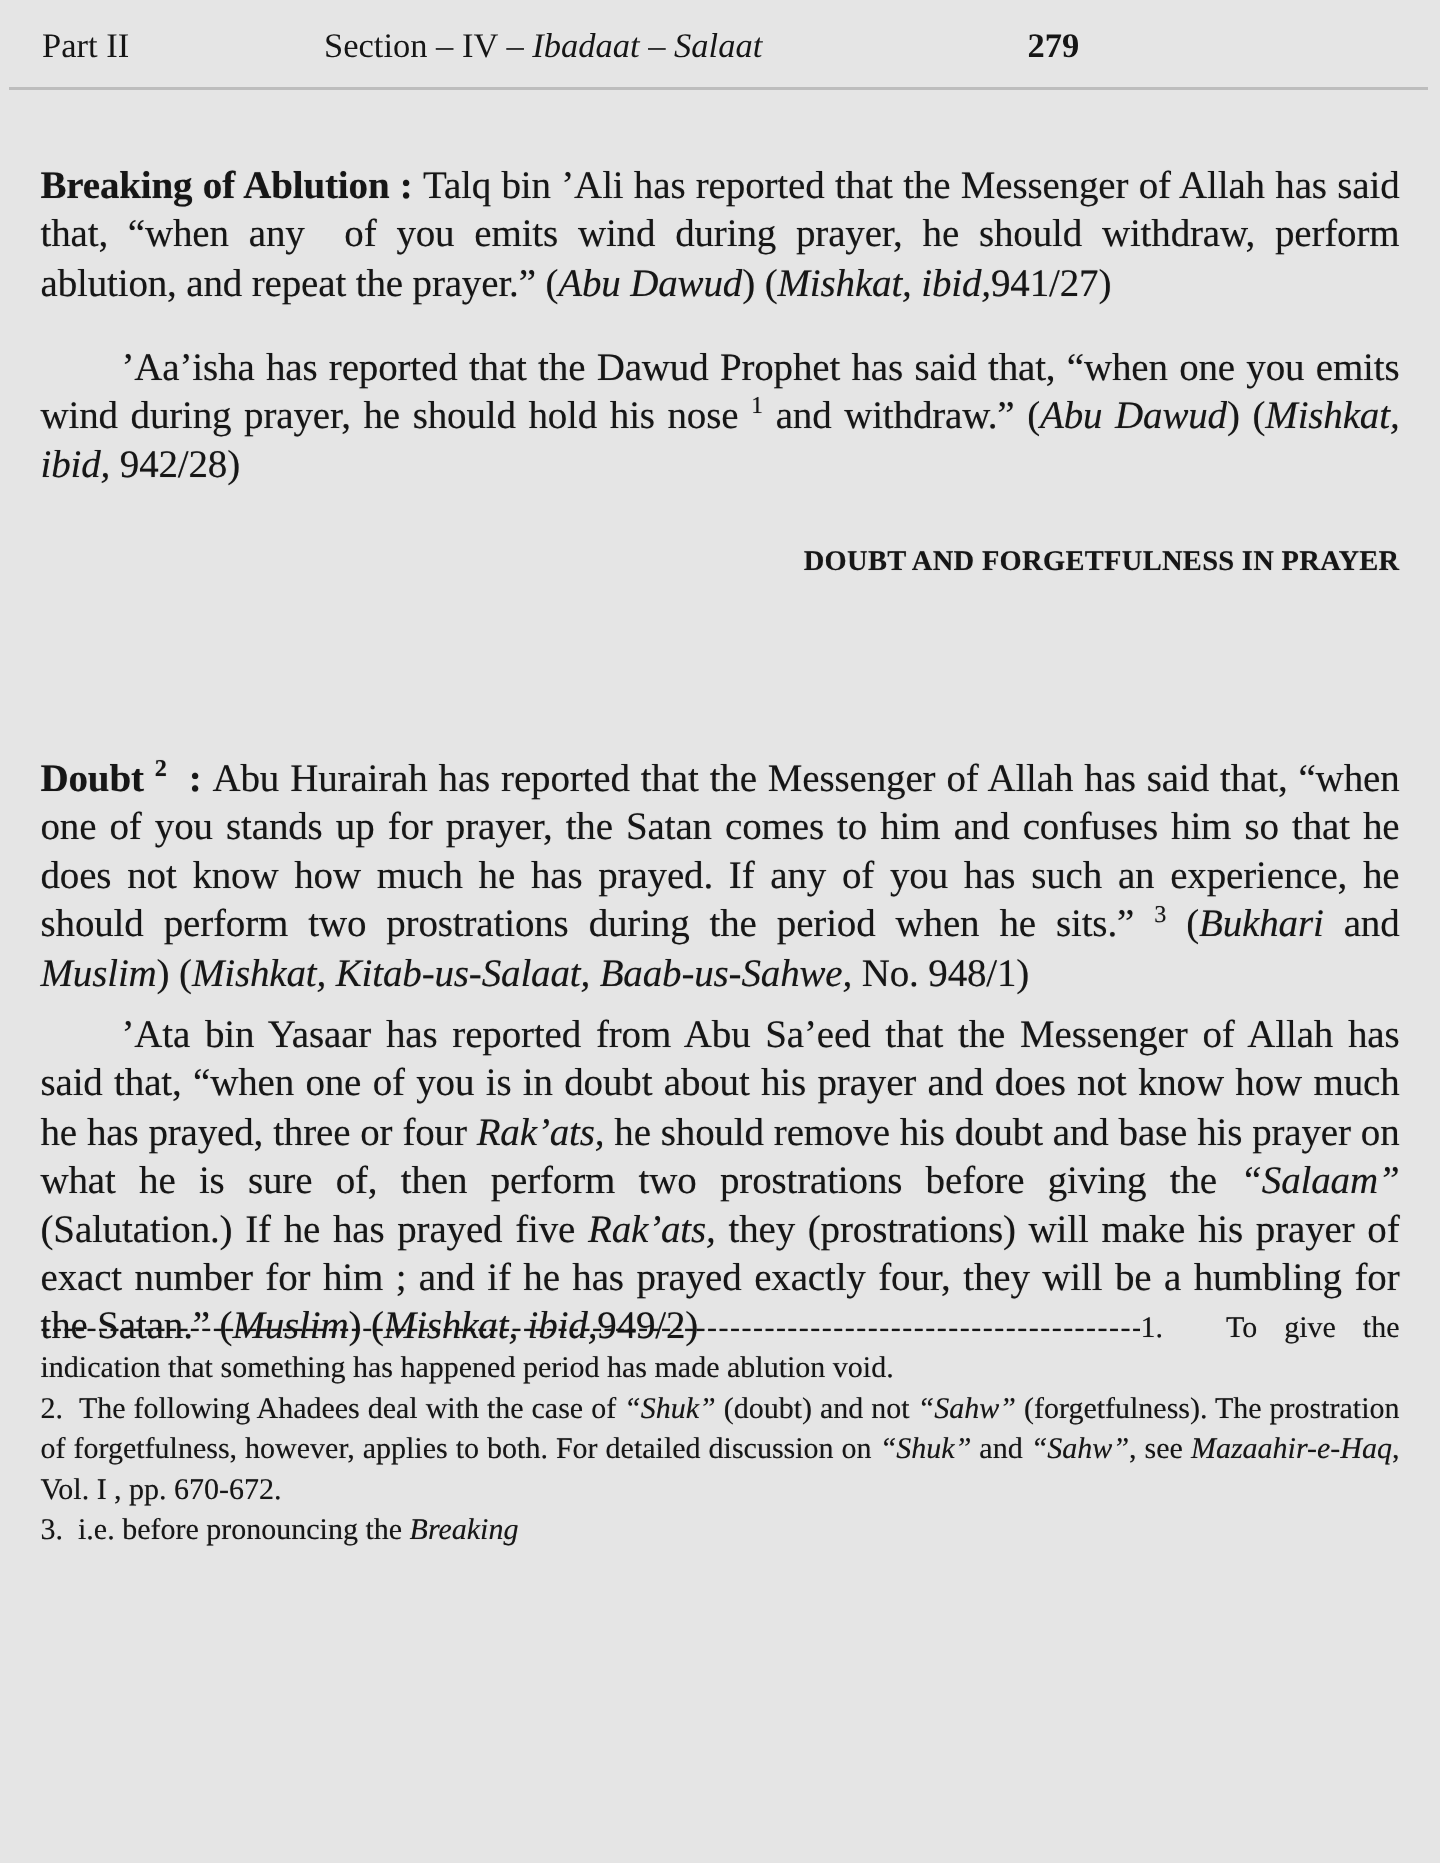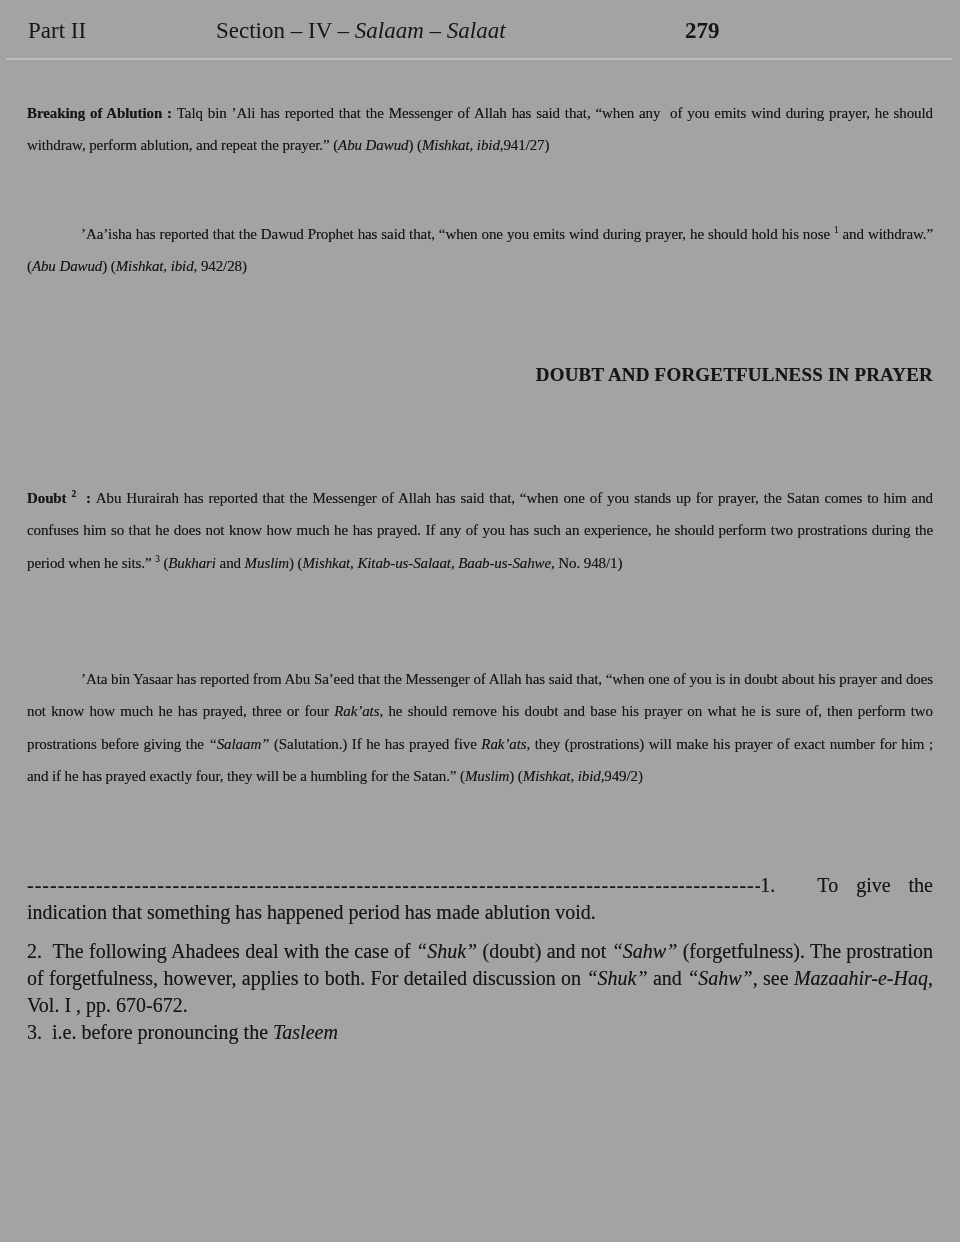--- a/index.html
+++ b/index.html
@@ -6,70 +6,70 @@
   body{
     width:960px;height:1242px;
     background:#ffffff;
     font-family:"Liberation Serif","DejaVu Serif",serif;
     color:#161616;
     position:relative;
     overflow:hidden;
   }
   .page{
     position:absolute;inset:0;
-    background:#a3a3a3;
+    background:#e5e5e5;
   }
   
   .header{position:absolute;top:18px;left:0;width:960px;height:34px;font-size:23px;}
   .hdr-part{position:absolute;left:28px;top:0;}
   .hdr-section{position:absolute;left:216px;top:0;}
   .hdr-page{position:absolute;left:685px;top:0;font-weight:bold;}
   .hdr-rule{position:absolute;top:58px;left:6px;right:8px;height:2px;background:#bdbdbd;}
   
   .para{
     position:absolute;left:27px;width:906px;
-    font-size:15px;line-height:32.4px;
+    font-size:26px;line-height:32.4px;
     text-align:justify;
     letter-spacing:-0.1px;
     text-shadow:0 0 0.6px rgba(0,0,0,0.45);
   }
   .indent{text-indent:54px;}
   .p1{top:82px;}
   .p2{top:203px;}
-  .p3{top:458px;margin-top:24px;}
+  .p3{top:479px;margin-top:24px;}
   .p4{top:648px;}
   .section-heading{
     position:absolute;left:27px;width:906px;top:364px;
     font-size:19px;font-weight:bold;text-align:right;
     letter-spacing:0.2px;
     text-shadow:0 0 0.6px rgba(0,0,0,0.45);
   }
   .b{font-weight:bold;}
   .i{font-style:italic;}
   .sup{font-size:0.62em;vertical-align:super;line-height:0;}
   
   .footnotes{
     position:absolute;left:27px;width:906px;top:872px;
     font-size:20px;line-height:27px;
     text-shadow:0 0 0.5px rgba(0,0,0,0.45);
   }
   .fn-line1{display:flex;align-items:baseline;}
   .fn-dashes{flex:1 1 auto;overflow:hidden;white-space:nowrap;letter-spacing:1px;}
   .fn1-first{margin-left:42px;word-spacing:13px;white-space:nowrap;text-align:right;}
   .fn-para{text-align:justify;}
-  .fn2{margin-top:12px;}
+  .fn2{margin-top:0;}
 </style>
 </head>
 <body>
 
 <div class="page">
 
   <div class="header">
     <span class="hdr-part">Part II</span>
-    <span class="hdr-section"><span>Section – IV – </span><span class="i">Salaam – Salaat</span></span>
+    <span class="hdr-section"><span>Section – IV – </span><span class="i">Ibadaat – Salaat</span></span>
     <span class="hdr-page">279</span>
   </div>
   <div class="hdr-rule"></div>
 
   <p class="para p1"><span class="b">Breaking of Ablution : </span><span>Talq bin ’Ali has reported that the Messenger of Allah has said that, “when any &nbsp;of you emits wind during prayer, he should withdraw, perform ablution, and repeat the prayer.” (</span><span class="i">Abu Dawud</span><span>) (</span><span class="i">Mishkat, ibid,</span><span>941/27)</span></p>
 
   <p class="para p2 indent"><span>’Aa’isha has reported that the Dawud Prophet has said that, “when one you emits wind during prayer, he should hold his nose </span><span class="sup">1</span><span> and withdraw.” (</span><span class="i">Abu Dawud</span><span>) (</span><span class="i">Mishkat, ibid,</span><span> 942/28)</span></p>
 
   <div class="section-heading">DOUBT AND FORGETFULNESS IN PRAYER</div>
 
@@ -78,16 +78,16 @@
   <p class="para p4 indent"><span>’Ata bin Yasaar has reported from Abu Sa’eed that the Messenger of Allah has said that, “when one of you is in doubt about his prayer and does not know how much he has prayed, three or four </span><span class="i">Rak’ats,</span><span> he should remove his doubt and base his prayer on what he is sure of, then perform two prostrations before giving the </span><span class="i">“Salaam”</span><span> (Salutation.) If he has prayed five </span><span class="i">Rak’ats,</span><span> they (prostrations) will make his prayer of exact number for him ; and if he has prayed exactly four, they will be a humbling for the Satan.” (</span><span class="i">Muslim</span><span>) (</span><span class="i">Mishkat, ibid,</span><span>949/2)</span></p>
 
   <div class="footnotes">
     <div class="fn-line1">
       <span class="fn-dashes">--------------------------------------------------------------------------------------------------------------</span>
       <span>1.</span>
       <span class="fn1-first">To give the</span>
     </div>
     <div>indication that something has happened period has made ablution void.</div>
     <div class="fn-para fn2"><span>2. &nbsp;The following Ahadees deal with the case of </span><span class="i">“Shuk”</span><span> (doubt) and not </span><span class="i">“Sahw”</span><span> (forgetfulness). The prostration of forgetfulness, however, applies to both. For detailed discussion on </span><span class="i">“Shuk”</span><span> and </span><span class="i">“Sahw”</span><span>, see </span><span class="i">Mazaahir-e-Haq</span><span>, Vol. I , pp. 670-672.</span></div>
-    <div><span>3. &nbsp;i.e. before pronouncing the </span><span class="i">Tasleem</span></div>
+    <div><span>3. &nbsp;i.e. before pronouncing the </span><span class="i">Breaking</span></div>
   </div>
 
 </div>
 
 </body></html>

